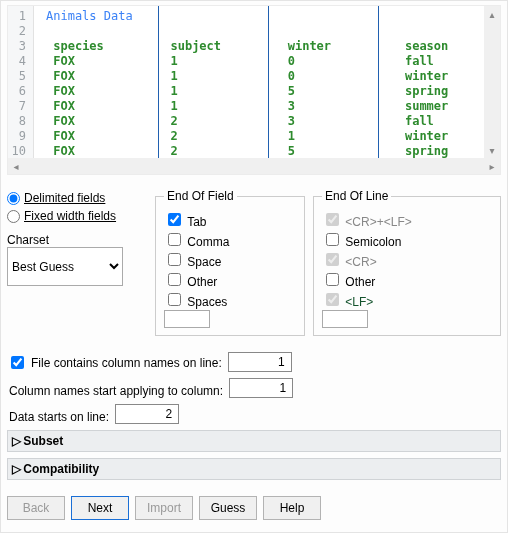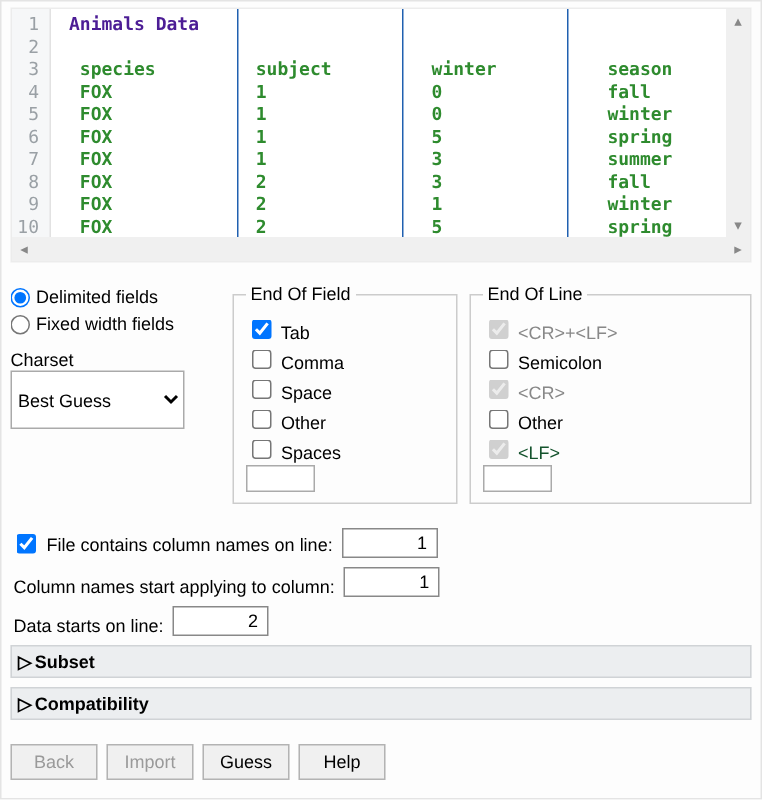--- a/index.html
+++ b/index.html
@@ -57,21 +57,21 @@
     text-align: right;
     color: #9aa0a5;
     padding-right: 6px;
   }
   .cell {
     display: inline-block;
     width: 110px;
     color: #2e8b2e;
     font-weight: bold;
   }
-  .title-cell { color: #4c1d95; font-weight: bold; }
+  .title-cell { color: #3b82f6; font-weight: normal; }
   .vsep {
     position: absolute;
     top: 0;
     height: 155px;
     width: 1px;
     background: #2060b0;
   }
   .hscroll {
     position: absolute;
     left: 0; right: 0; bottom: 0;
@@ -104,20 +104,21 @@
     gap: 8px;
     margin-top: 14px;
     align-items: flex-start;
   }
   .leftcol {
     width: 116px;
   }
   .radio-row, .check-row {
     display: flex; align-items: center; gap: 4px;
     height: 18px;
+    text-decoration: underline;
   }
   .radio-row input, .check-row input { margin: 0; }
   fieldset {
     border: 1px solid #ccc;
     padding: 6px 8px 6px 8px;
     margin: 0;
     min-width: 0;
   }
   legend {
     padding: 0 3px;
@@ -362,18 +363,19 @@
     <span>▷</span>
     <span>Subset</span>
   </div>
   <div class="disclosure">
     <span>▷</span>
     <span>Compatibility</span>
   </div>
 
   <div class="btnbar">
     <button disabled="">Back</button>
+    <button class="primary">Next</button>
     <button disabled="">Import</button>
     <button>Guess</button>
     <button>Help</button>
   </div>
 
 </div>
 
 </body></html>

